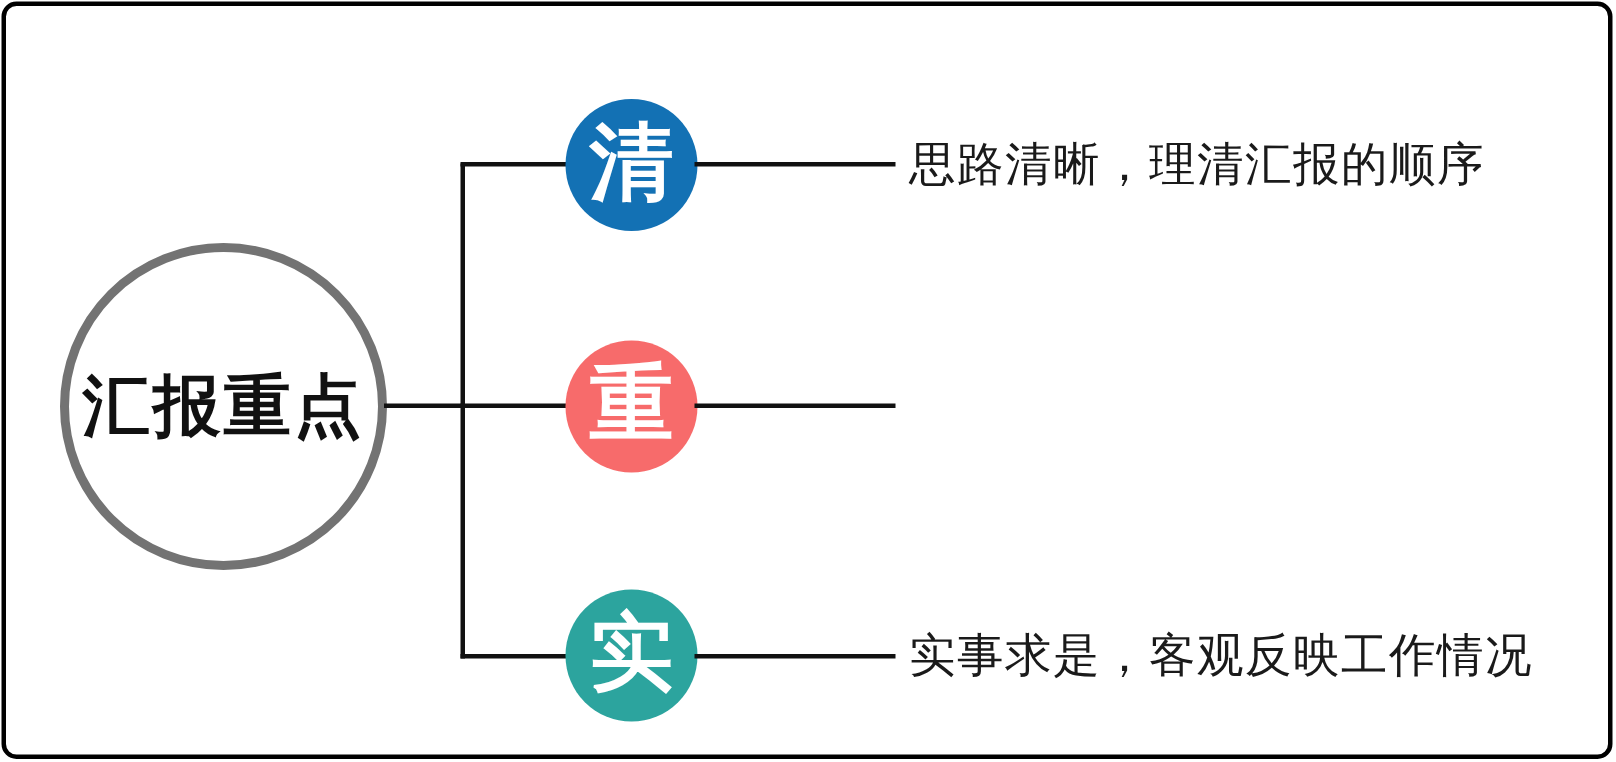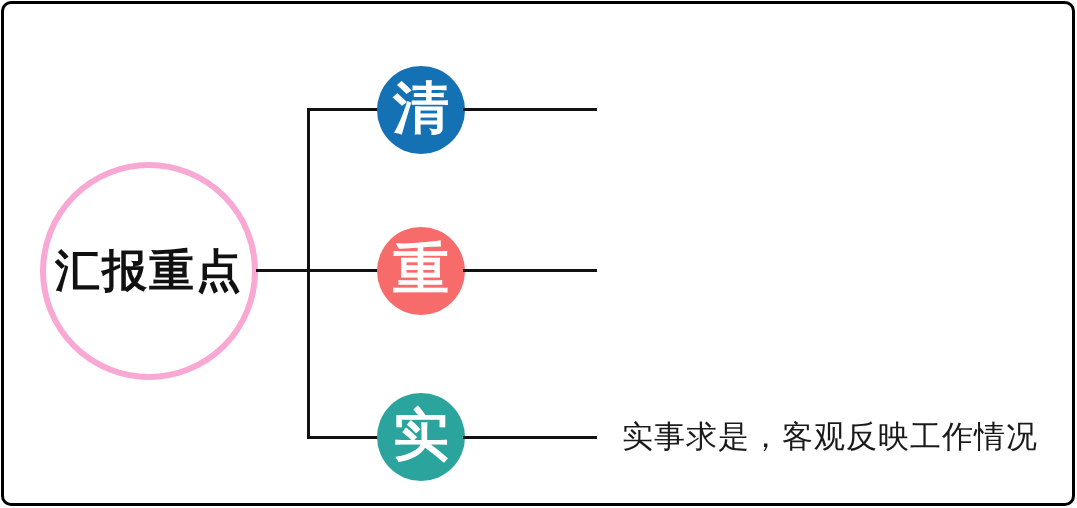--- a/index.html
+++ b/index.html
@@ -19,21 +19,21 @@
     position: absolute;
     left: 1px; top: 1px; right: 2px; bottom: 2px;
     border: 3px solid #000000;
     border-radius: 10px;
     pointer-events: none;
   }
   .root-node {
     position: absolute;
     left: 40px; top: 162px;
     width: 218px; height: 218px;
-    border: 6px solid #f9a8d4;
+    border: 6px solid #737373;
     border-radius: 50%;
     background: #ffffff;
     box-sizing: border-box;
     display: flex;
     align-items: center;
     justify-content: center;
   }
   .root-label {
     font-size: 45px;
     font-weight: 800;
@@ -86,27 +86,28 @@
   </div>
 
   <div class="line h" style="left:256px; top:269px; width:54px;"></div>
   <div class="line v" style="left:307px; top:109px; height:330px;"></div>
 
   <div class="line h" style="left:307px; top:108px; width:74px;"></div>
   <div class="branch-node" style="top: 66px; background: rgb(19, 113, 180);">
     <span class="branch-char">清</span>
   </div>
   <div class="line h" style="left:463px; top:108px; width:134px;"></div>
+  <div class="branch-text" style="top:90px;">思路清晰，理清汇报的顺序</div>
 
   <div class="line h" style="left:307px; top:269px; width:74px;"></div>
   <div class="branch-node" style="top: 227px; background: rgb(247, 107, 107);">
     <span class="branch-char">重</span>
   </div>
   <div class="line h" style="left:463px; top:269px; width:134px;"></div>
 
   <div class="line h" style="left:307px; top:436px; width:74px;"></div>
   <div class="branch-node" style="top: 393px; background: rgb(44, 164, 158);">
     <span class="branch-char">实</span>
   </div>
   <div class="line h" style="left:463px; top:436px; width:134px;"></div>
-  <div class="branch-text" style="top:417px;margin-left:16px;">实事求是，客观反映工作情况</div>
+  <div class="branch-text" style="top:417px;">实事求是，客观反映工作情况</div>
 
 </div>
 
 </body></html>

